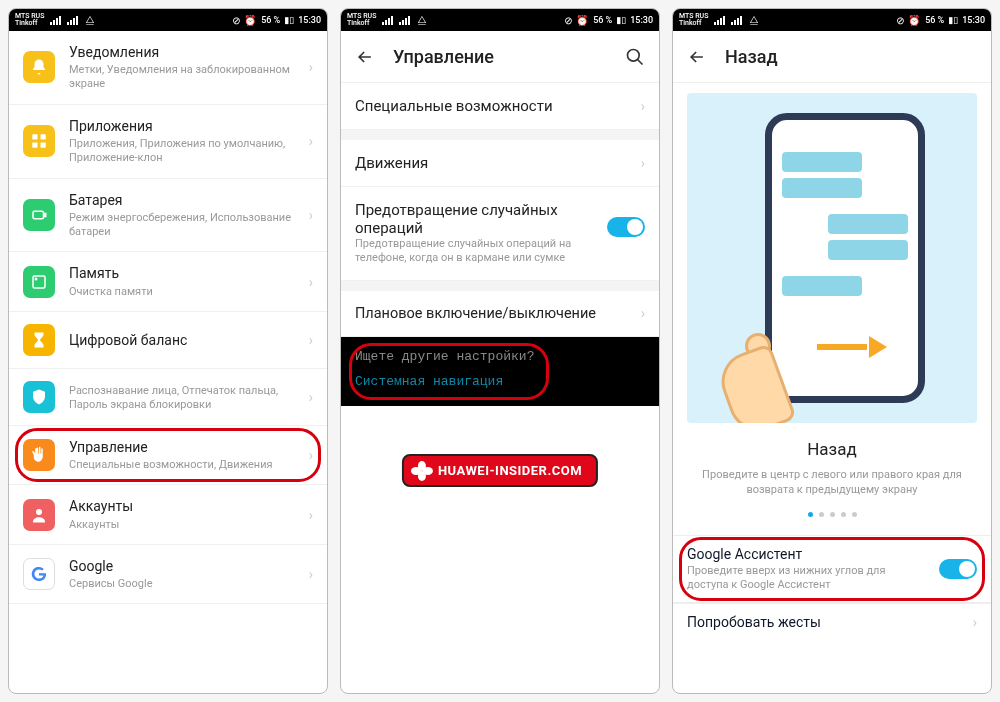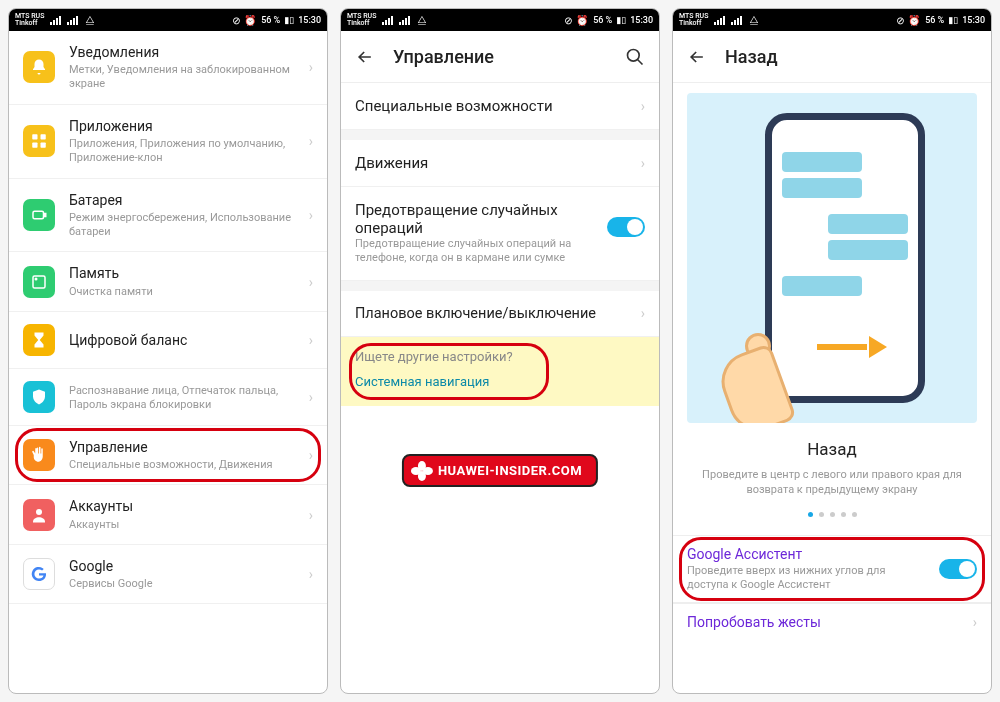--- a/index.html
+++ b/index.html
@@ -84,21 +84,21 @@
   .row2 .rsub { font-size:11px; color:#999; line-height:1.3;}
   .gap-sep { height:10px; background:#f4f4f4; }
 
   .toggle {
     width:38px; height:20px; border-radius:10px; position:relative; flex-shrink:0;
   }
   .toggle.on { background:#18b4e9;}
   .toggle .knob { position:absolute; top:2px; width:16px; height:16px; border-radius:50%; background:#fff;}
   .toggle.on .knob { right:2px; }
 
-  .hint-box { padding:12px 14px 16px; background:#fef9c3; position:relative;}
+  .hint-box { padding:12px 14px 16px; background:#000000; position:relative;font-family:Liberation Mono, monospace;}
   .hint-q { font-size:13px; color:#888; }
   .hint-link { font-size:13px; color:#0d8aa8; margin-top:10px; display:inline-block;}
   .hint-ring { position:absolute; top:6px; left:8px; right:110px; bottom:6px; border:3px solid #d6000f; border-radius:22px; pointer-events:none;}
 
   .badge {
     position:absolute; left:50%; transform:translateX(-50%); top:445px;
     background:#e0071b; color:#fff; font-weight:700; font-size:13px;
     padding:7px 14px 7px 34px; border-radius:8px; border:2px solid #222;
     white-space:nowrap;
     letter-spacing:0.5px;
@@ -129,21 +129,21 @@
   .arrow-head{position:absolute;right:0;top:-3px;width:0;height:0;border-left:18px solid #f7a825;border-top:11px solid transparent;border-bottom:11px solid transparent}
 
   .illus-title{font-size:17px;color:#222;margin-top:16px}
   .illus-sub{font-size:11px;color:#999;margin-top:8px;line-height:1.4;padding:0 6px}
   .dots{margin-top:14px;display:flex;justify-content:center;gap:6px}
   .dot{width:5px;height:5px;border-radius:50%;background:#ccc}
   .dot.active{background:#18a7e6}
 
   .s3-row{padding:10px 14px;border-top:1px solid #eee;display:flex;align-items:center;position:relative}
   .s3-row .s3block{flex:1}
-  .s3-row .s3title{font-size:14px;color:#6d28d9}
+  .s3-row .s3title{font-size:14px;color:#0f172a}
   .s3-row .s3sub{font-size:11px;color:#999;margin-top:2px;line-height:1.3}
   .s3-ring{position:absolute;inset:1px 6px;border:3px solid #d6000f;border-radius:22px;pointer-events:none}
 
   svg{display:block}
 </style>
 </head>
 <body>
 
 <div class="phone">
   <div class="status-bar">

